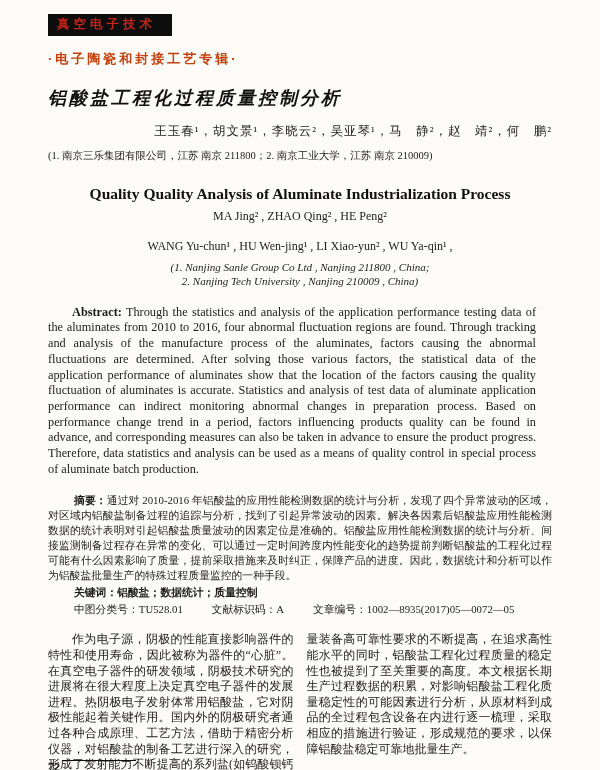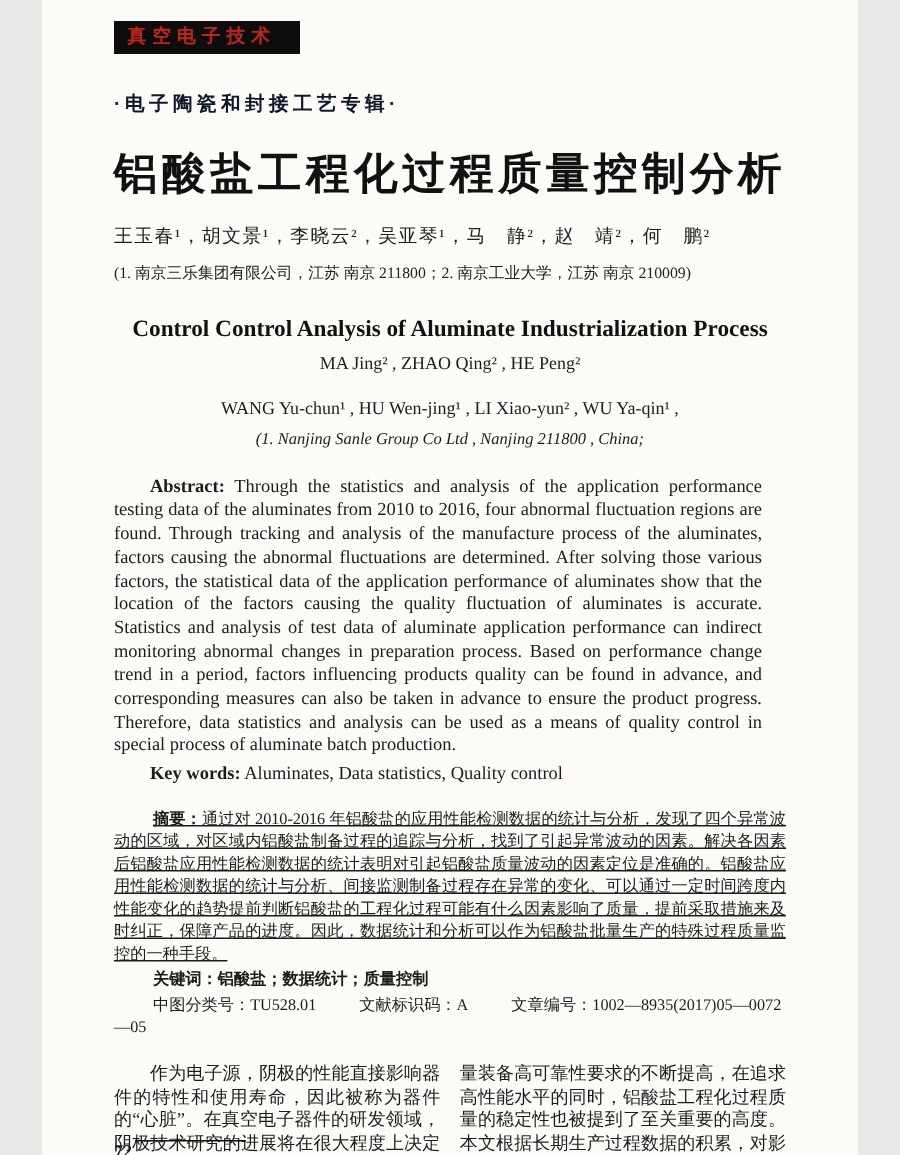--- a/index.html
+++ b/index.html
@@ -1,53 +1,53 @@
 <!DOCTYPE html>
 <html><head>
 <meta charset="utf-8">
 <style>
   html,body{margin:0;padding:0;background:#e8e8e6;}
   .page{
-    position:relative; width:544px; height:770px; margin:0 auto;
+    position:relative; width:600px; height:770px; margin:0 auto;
     background:#fcfbf8; overflow:hidden; color:#1c1c1c;
     font-family:"Liberation Serif", serif;
     box-sizing:border-box; padding:14px 48px 0 48px;
   }
   .badge{
     display:inline-block; background:#0d0d0d; color:#c1251a;
     font-family:"Liberation Sans", sans-serif;
     font-size:12.5px; font-weight:bold; letter-spacing:4px;
     padding:4px 16px 4px 9px; line-height:1.1;
   }
   .special-issue{
-    margin-top:24px; color:#0f172a; font-weight:bold;
+    margin-top:14px; color:#c2410c; font-weight:bold;
     font-family:"Liberation Sans", sans-serif;
     font-size:13px; letter-spacing:3px;
   }
   .title-cn{
-    margin:18px 0 0 0; text-align:center; font-weight:bold;
+    margin:18px 0 0 0; font-weight:bold;
     font-family:"Liberation Sans", sans-serif;
-    font-size:29px; letter-spacing:3px; color:#111;
+    font-size:18px; letter-spacing:3px; color:#111;font-style:italic;
   }
-  .authors-cn{ margin-top:13px; text-align:left; font-size:12.5px; letter-spacing:1px;}
+  .authors-cn{ margin-top:13px; text-align:right; font-size:12.5px; letter-spacing:1px;}
   .affil-cn{ margin-top:9px; text-align:left; font-size:10.5px; color:#222;}
   .title-en{
     margin:22px 0 0 0; text-align:center; font-weight:bold; font-size:15.5px; color:#111;
   }
   .authors-en{ margin-top:15px; text-align:center; font-size:12px; }
   .authors-en.second{ margin-top:6px; }
   .affil-en{ margin-top:7px; text-align:center; font-size:11px; font-style:italic; }
   .affil-en.second{ margin-top:2px; }
   .abstract-en{
     margin:18px 16px 0 0; text-align:justify; font-size:12.3px;
     line-height:15.7px; text-indent:24px;
   }
   .keywords-en{ margin:3px 0 0 0; font-size:12.3px; text-indent:24px; }
   .cn-block{ margin-top:16px; font-size:10.8px; line-height:15px; }
-  .abstract-cn{ margin:0; text-align:justify; text-indent:26px;text-decoration:underline; }
+  .abstract-cn{ margin:0; text-align:justify; text-indent:26px; }
   .keywords-cn{ margin:2px 0 0 0; font-weight:bold; text-indent:26px; }
   .meta-cn{ margin:2px 0 0 0; font-weight:normal; text-indent:26px; }
   .meta-cn .meta-item{ margin-right:26px; }
   .columns{
     display:flex; gap:13px; margin-top:15px;
     font-size:12px; line-height:15.6px; text-align:justify;
   }
   .col{ flex:1; min-width:0; }
   .col p{ margin:0; }
   .p-indent{ text-indent:24px; }
@@ -71,30 +71,30 @@
   </div>
 
   <div class="special-issue">·电子陶瓷和封接工艺专辑·</div>
 
   <h1 class="title-cn">铝酸盐工程化过程质量控制分析</h1>
 
   <div class="authors-cn">王玉春¹，胡文景¹，李晓云²，吴亚琴¹，马　静²，赵　靖²，何　鹏²</div>
 
   <div class="affil-cn">(1. 南京三乐集团有限公司，江苏 南京 211800；2. 南京工业大学，江苏 南京 210009)</div>
 
-  <h2 class="title-en">Control Control Analysis of Aluminate Industrialization Process</h2>
+  <h2 class="title-en">Quality Quality Analysis of Aluminate Industrialization Process</h2>
 
   <div class="authors-en second">MA Jing² , ZHAO Qing² , HE Peng²</div>
   <div class="authors-en">WANG Yu-chun¹ , HU Wen-jing¹ , LI Xiao-yun² , WU Ya-qin¹ ,</div>
 
   <div class="affil-en">(1. Nanjing Sanle Group Co Ltd , Nanjing 211800 , China;</div>
+  <div class="affil-en second">2. Nanjing Tech University , Nanjing 210009 , China)</div>
 
   <p class="abstract-en"><b>Abstract:</b> <span>Through the statistics and analysis of the application performance testing data of the aluminates from 2010 to 2016, four abnormal fluctuation regions are found. Through tracking and analysis of the manufacture process of the aluminates, factors causing the abnormal fluctuations are determined. After solving those various factors, the statistical data of the application performance of aluminates show that the location of the factors causing the quality fluctuation of aluminates is accurate. Statistics and analysis of test data of aluminate application performance can indirect monitoring abnormal changes in preparation process. Based on performance change trend in a period, factors influencing products quality can be found in advance, and corresponding measures can also be taken in advance to ensure the product progress. Therefore, data statistics and analysis can be used as a means of quality control in special process of aluminate batch production.</span></p>
 
-  <p class="keywords-en"><b>Key words:</b> <span>Aluminates, Data statistics, Quality control</span></p>
 
   <div class="cn-block">
     <p class="abstract-cn"><b>摘要：</b><span>通过对 2010-2016 年铝酸盐的应用性能检测数据的统计与分析，发现了四个异常波动的区域，对区域内铝酸盐制备过程的追踪与分析，找到了引起异常波动的因素。解决各因素后铝酸盐应用性能检测数据的统计表明对引起铝酸盐质量波动的因素定位是准确的。铝酸盐应用性能检测数据的统计与分析、间接监测制备过程存在异常的变化、可以通过一定时间跨度内性能变化的趋势提前判断铝酸盐的工程化过程可能有什么因素影响了质量，提前采取措施来及时纠正，保障产品的进度。因此，数据统计和分析可以作为铝酸盐批量生产的特殊过程质量监控的一种手段。</span></p>
     <p class="keywords-cn"><span>关键词：</span><span>铝酸盐；数据统计；质量控制</span></p>
     <p class="meta-cn">
       <span class="meta-item"><span>中图分类号：</span><span>TU528.01</span></span>
       <span class="meta-item"><span>文献标识码：</span><span>A</span></span>
       <span class="meta-item"><span>文章编号：</span><span>1002—8935(2017)05—0072—05</span></span>
     </p>
   </div>

